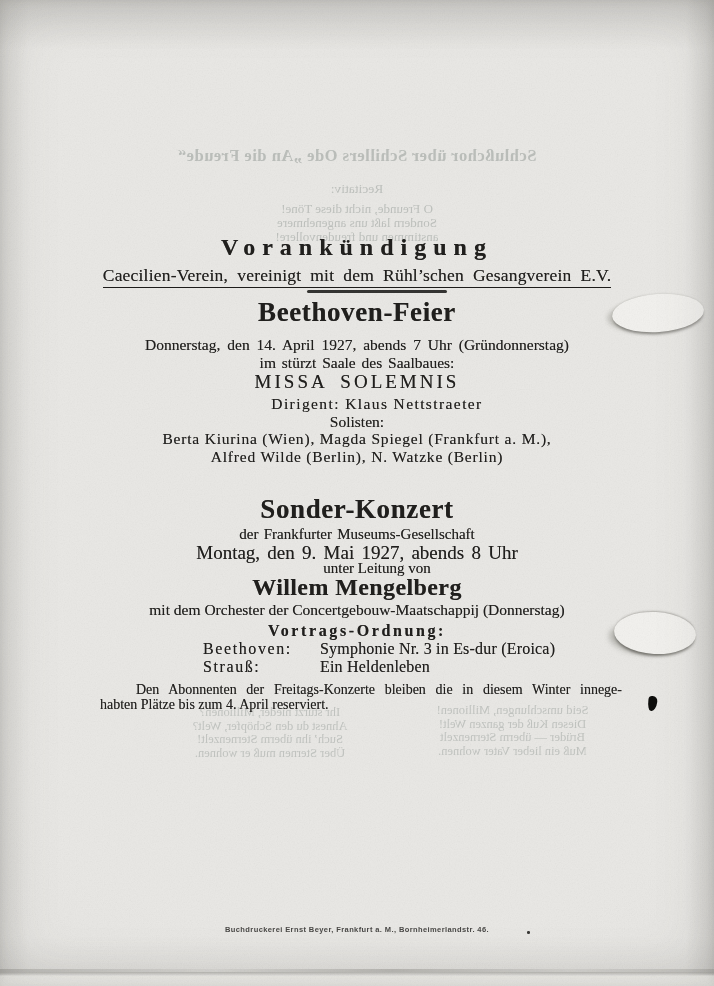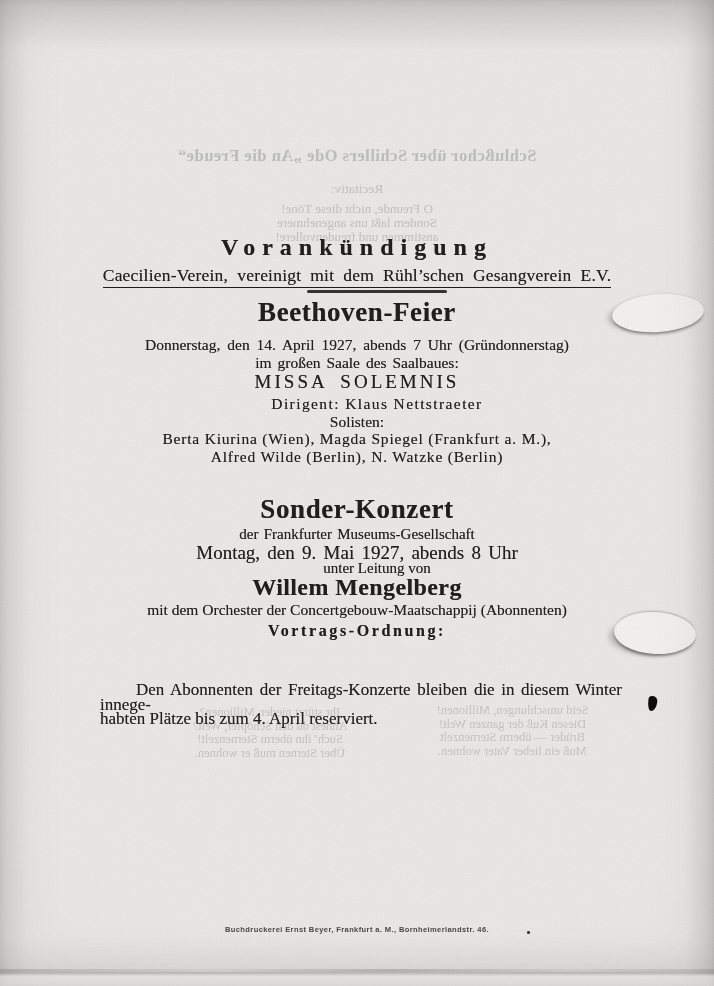--- a/index.html
+++ b/index.html
@@ -47,21 +47,21 @@
   .sk-cond{top:574px;font-size:24px;font-weight:bold;letter-spacing:.4px;}
   .sk-orch{top:601px;font-size:15.5px;}
   .sk-heading{top:622px;font-size:16px;font-weight:600;letter-spacing:2.6px;}
 
   .program{position:absolute;left:203px;top:640px;font-size:16px;text-align:left;
            text-shadow:0 0 .5px rgba(25,24,22,.55);}
   .program-row{height:17.5px;white-space:nowrap;}
   .program .composer{display:inline-block;width:117px;letter-spacing:1.6px;font-weight:500;}
   .program .work{letter-spacing:.2px;}
 
-  .notice{position:absolute;left:100px;top:683px;width:522px;font-size:17px;
+  .notice{position:absolute;left:100px;top:683px;width:522px;font-size:14px;
           line-height:14.5px;text-shadow:0 0 .4px rgba(25,24,22,.5);}
   .notice .l1{text-align:justify;text-align-last:justify;text-indent:36px;white-space:normal;}
   .notice .l2{text-align:left;}
 
   .imprint{top:925px;font-size:7.5px;letter-spacing:.4px;color:#4a4947;font-weight:bold;
            font-family:"Liberation Sans","DejaVu Sans",sans-serif;text-shadow:none;}
   .imprint-dot{position:absolute;left:527px;top:931px;width:2.5px;height:2.5px;
                background:#3a3937;border-radius:50%;}
 
   
@@ -123,35 +123,43 @@
       <div>Muß ein lieber Vater wohnen.</div>
     </div>
   </div>
 
   <div class="line announcement">Vorankündigung</div>
   <div class="line organizer"><span class="u">Caecilien-Verein, vereinigt mit dem Rühl’schen Gesangverein E.V.</span></div>
   <div class="rule-heavy"></div>
 
   <div class="line bf-title">Beethoven-Feier</div>
   <div class="line bf-date">Donnerstag, den 14. April 1927, abends 7 Uhr (Gründonnerstag)</div>
-  <div class="line bf-venue">im großen Saale des Saalbaues:</div>
+  <div class="line bf-venue">im stürzt Saale des Saalbaues:</div>
   <div class="line bf-work">MISSA SOLEMNIS</div>
   <div class="line bf-cond">Dirigent: Klaus Nettstraeter</div>
   <div class="line bf-sol-label">Solisten:</div>
   <div class="line bf-sol1">Berta Kiurina (Wien), Magda Spiegel (Frankfurt a. M.),</div>
   <div class="line sk-title">Sonder-Konzert</div>
 
   <div class="line bf-sol2">Alfred Wilde (Berlin), N. Watzke (Berlin)</div>
   <div class="line sk-society">der Frankfurter Museums-Gesellschaft</div>
   <div class="line sk-date">Montag, den 9. Mai 1927, abends 8 Uhr</div>
   <div class="line sk-leitung">unter Leitung von</div>
   <div class="line sk-cond">Willem Mengelberg</div>
-  <div class="line sk-orch">mit dem Orchester der Concertgebouw-Maatschappij (Abonnenten)</div>
+  <div class="line sk-orch">mit dem Orchester der Concertgebouw-Maatschappij (Donnerstag)</div>
   <div class="line sk-heading">Vortrags-Ordnung:</div>
 
+  <div class="program">
+    <div class="program-row">
+      <span class="composer">Beethoven:</span><span class="work">Symphonie Nr. 3 in Es-dur (Eroica)</span>
+    </div>
+    <div class="program-row">
+      <span class="composer">Strauß:</span><span class="work">Ein Heldenleben</span>
+    </div>
+  </div>
 
   <div class="notice">
     <div class="l1">Den Abonnenten der Freitags-Konzerte bleiben die in diesem Winter innege-</div>
     <div class="l2">habten Plätze bis zum 4. April reserviert.</div>
   </div>
 
   <div class="line imprint">Buchdruckerei Ernst Beyer, Frankfurt a. M., Bornheimerlandstr. 46.</div>
   <div class="imprint-dot"></div>
 
   <div class="blob blob1"></div>

